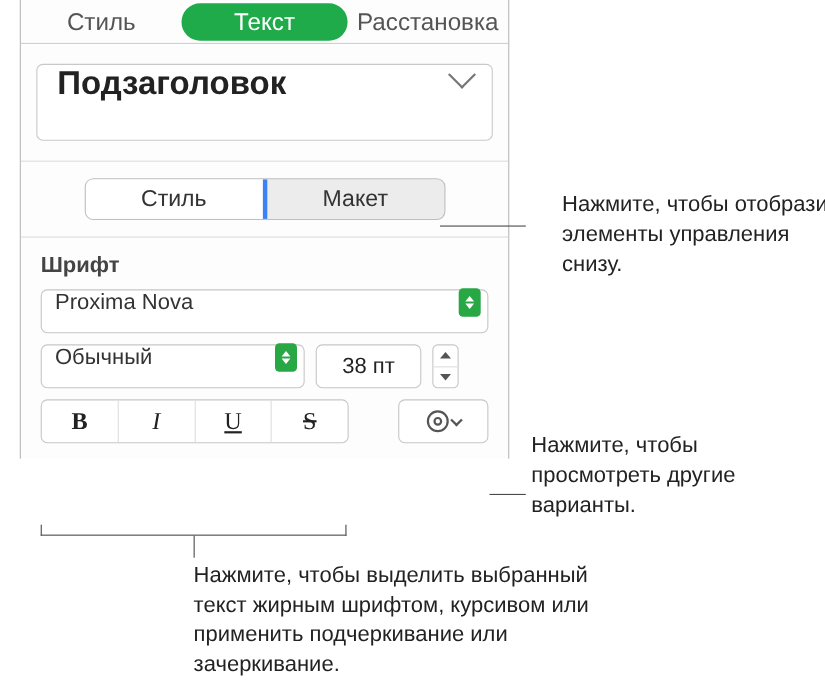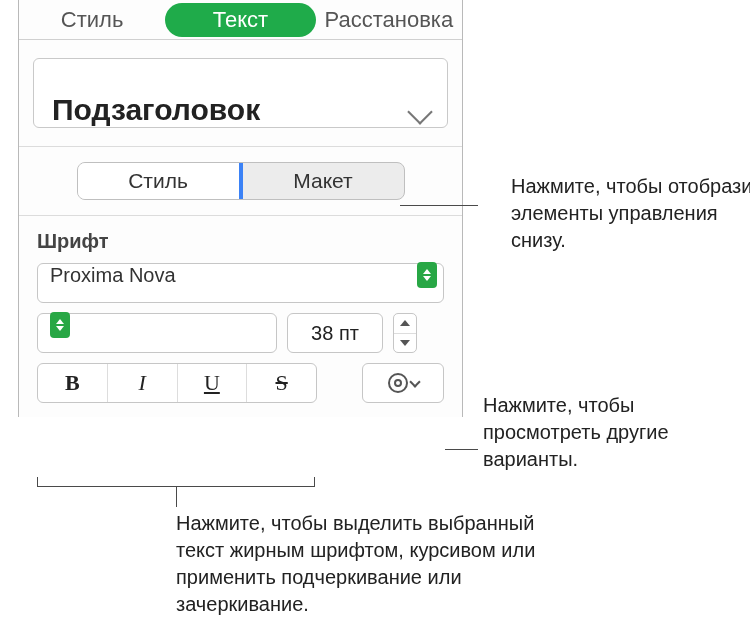--- a/index.html
+++ b/index.html
@@ -48,21 +48,21 @@
     margin: 3px 0;
     font-weight: 500;
   }
   
   .pstyle-box {
     margin: 18px 14px 16px 14px;
     border: 1px solid #c9c9c9;
     border-radius: 6px;
     height: 70px;
     display: flex;
-    align-items: flex-end;
+    align-items: flex-start;
     justify-content: space-between;
     padding: 0 18px;
     background: #fff;
   }
   .pstyle-label { font-size: 30px; font-weight: 600; color: #222; }
   .chev-down {
     width: 18px; height: 18px;
     transform: rotate(45deg);
     border-right: 2px solid #777;
     border-bottom: 2px solid #777;
@@ -223,20 +223,21 @@
 
   <div class="row">
     <div class="select">
       <span>Proxima Nova</span>
       <span class="updown"></span>
     </div>
   </div>
 
   <div class="row">
     <div class="select narrow">
+      <span>Обычный</span>
       <span class="updown"></span>
     </div>
     <div class="size-box">
       <span>38 пт</span>
     </div>
     <div class="stepper">
       <div>
           <span class="tri-up"></span>
         </div>
       <div>

